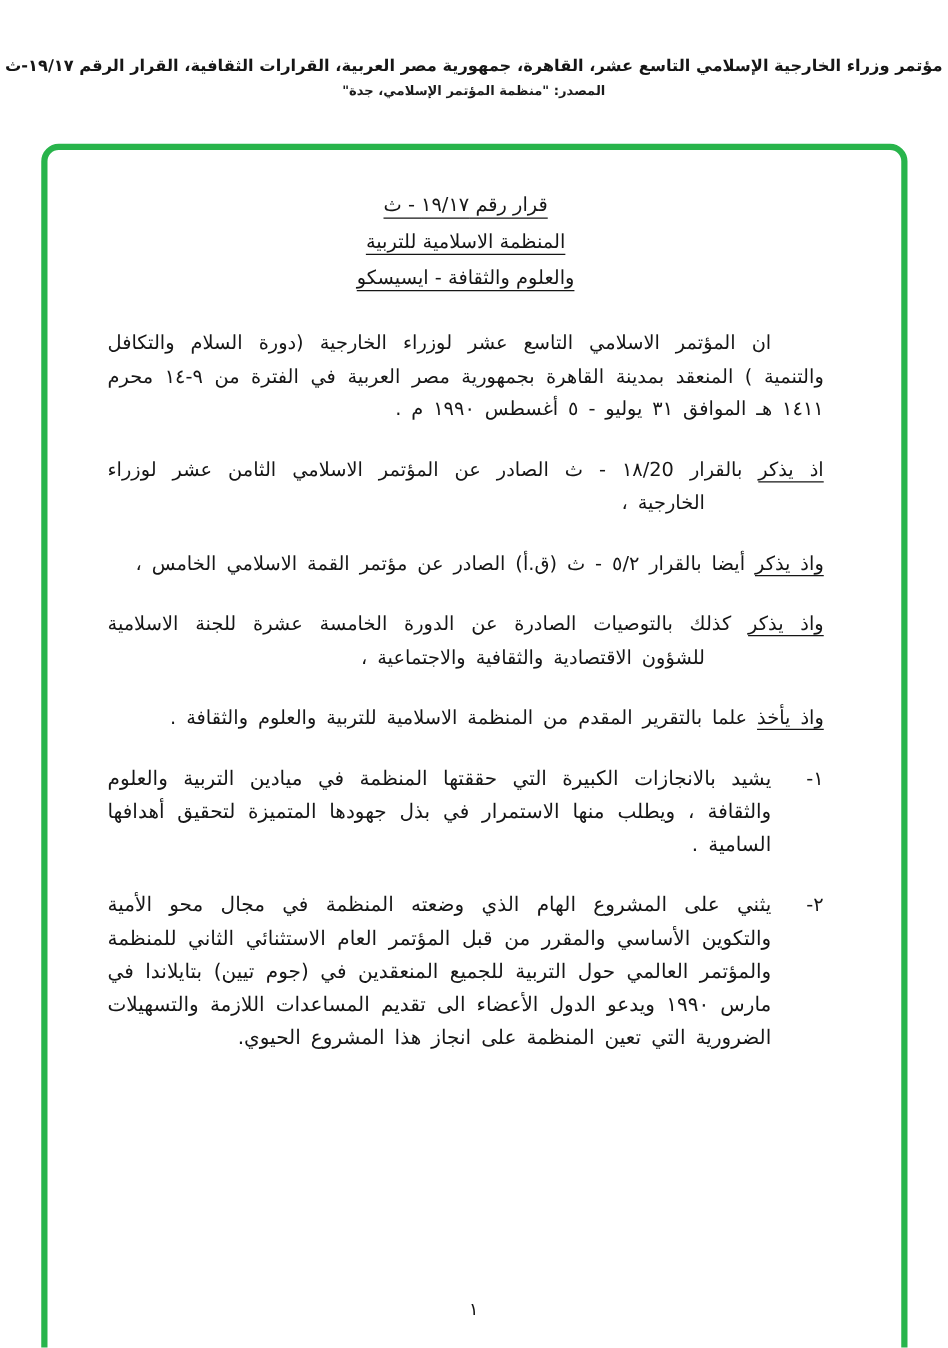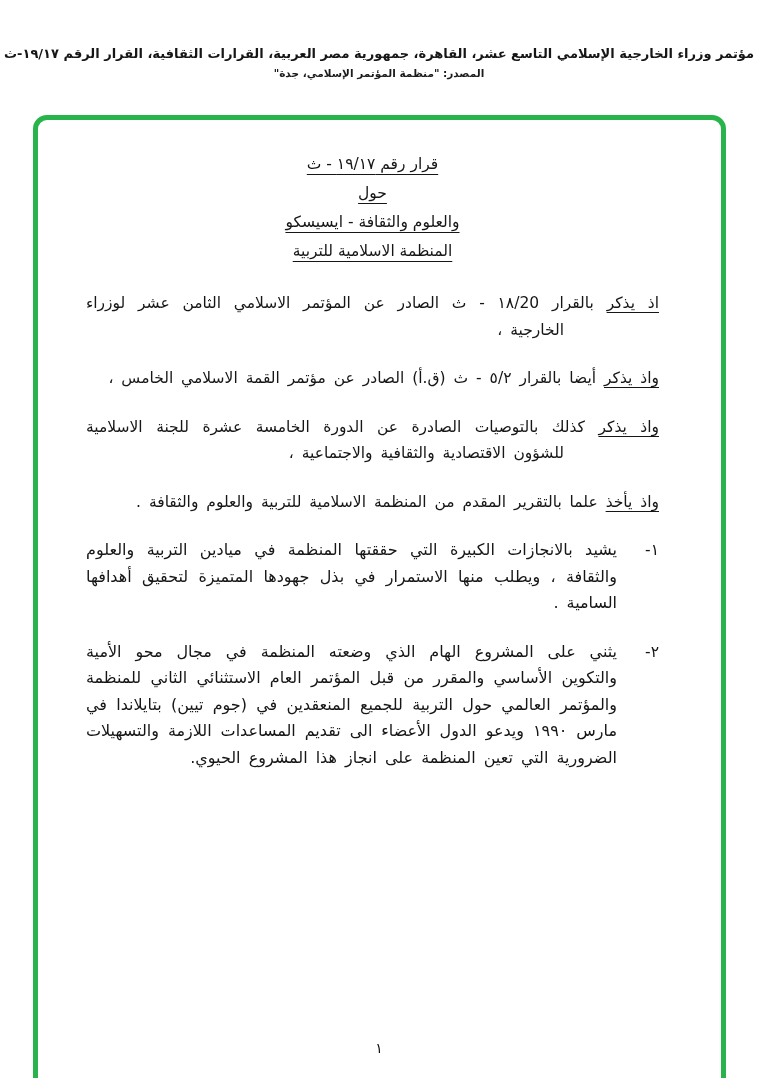--- a/index.html
+++ b/index.html
@@ -115,25 +115,25 @@
   <div class="source-line">
     <span>المصدر:</span>
     <span>"منظمة المؤتمر الإسلامي، جدة"</span>
   </div>
 </header>
 
 <main class="doc-frame" style="border-color: rgb(40, 180, 75);">
 
   <div class="title-block">
     <div class="title-line"><span class="u">قرار رقم ١٩/١٧ - ث</span></div>
-    <div class="title-line"><span class="u">حول</span></div>
+    <div class="title-line"><span class="u">المنظمة الاسلامية للتربية</span></div>
     <div class="title-line"><span class="u">والعلوم والثقافة - ايسيسكو</span></div>
-    <div class="title-line"><span class="u">المنظمة الاسلامية للتربية</span></div>
   </div>
 
+  <p class="para first-para"><span class="clause-text">ان المؤتمر الاسلامي التاسع عشر لوزراء الخارجية (دورة السلام والتكافل والتنمية ) المنعقد بمدينة القاهرة بجمهورية مصر العربية في الفترة من ٩-١٤ محرم ١٤١١ هـ الموافق ٣١ يوليو - ٥ أغسطس ١٩٩٠ م .</span></p>
 
   <p class="para hang"><span class="clause-lead">اذ يذكر</span><span class="clause-text"> بالقرار ١٨/20 - ث الصادر عن المؤتمر الاسلامي الثامن عشر لوزراء الخارجية ،</span></p>
 
   <p class="para hang"><span class="clause-lead">واذ يذكر</span><span class="clause-text"> أيضا بالقرار ٥/٢ - ث (ق.أ) الصادر عن مؤتمر القمة الاسلامي الخامس ،</span></p>
 
   <p class="para hang"><span class="clause-lead">واذ يذكر</span><span class="clause-text"> كذلك بالتوصيات الصادرة عن الدورة الخامسة عشرة للجنة الاسلامية للشؤون الاقتصادية والثقافية والاجتماعية ،</span></p>
 
   <p class="para hang"><span class="clause-lead">واذ يأخذ</span><span class="clause-text"> علما بالتقرير المقدم من المنظمة الاسلامية للتربية والعلوم والثقافة .</span></p>
 
   <div class="item-row">

